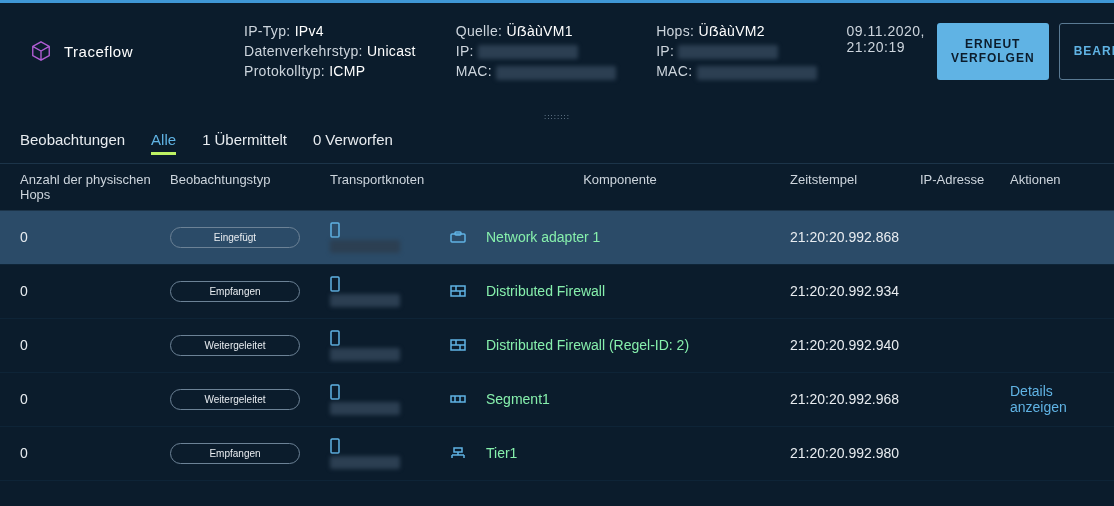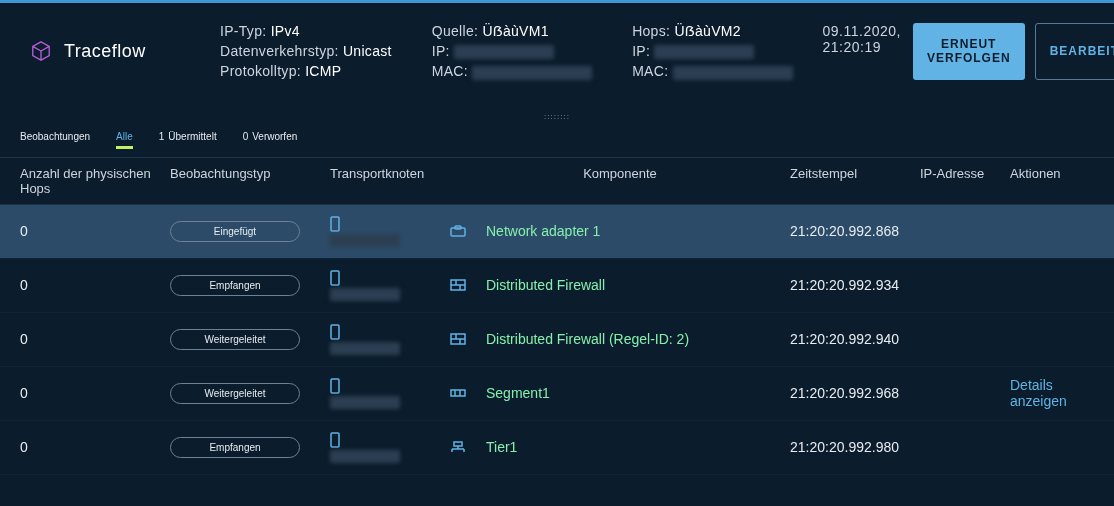--- a/index.html
+++ b/index.html
@@ -1,35 +1,35 @@
 <!DOCTYPE html>
 <html><head>
 <meta charset="utf-8">
 <style>
 * { margin: 0; padding: 0; box-sizing: border-box; }
 body { font-family: -apple-system, BlinkMacSystemFont, "Segoe UI", sans-serif; background: #0b1c2c; color: #e8ecf0; width: 1114px; height: 506px; overflow: hidden; font-size: 14px; }
 .header { display: flex; padding: 20px 30px 30px 30px; gap: 30px; border-top: 3px solid #3f97d6; }
 .title-group { display: flex; align-items: center; gap: 12px; min-width: 160px; }
 .cube-icon { width: 22px; height: 22px; fill: none; stroke: #b05dd4; stroke-width: 1.5; }
-.page-title { font-size: 18px; font-weight: 400; letter-spacing: 0.5px; color: #fff; }
-.info-cols { display: flex; gap: 40px; flex: 1; }
+.page-title { font-size: 15px; font-weight: 400; letter-spacing: 0.5px; color: #fff; }
+.info-cols { display: flex; gap: 40px; flex: 1; margin-left: 24px; }
 .info-col { display: flex; flex-direction: column; gap: 4px; }
 .info-line { white-space: nowrap; letter-spacing: 0.3px; }
 .info-label { color: #cdd5dd; }
 .info-val { color: #fff; }
 .blurred { background: #2c3f52; color: transparent; border-radius: 2px; display: inline-block; width: 100px; height: 14px; vertical-align: middle; filter: blur(2px); }
 .right-col { display: flex; gap: 12px; min-width: 230px; }
 .timestamp-top { color: #cdd5dd; letter-spacing: 0.5px; }
 .btn-row { display: flex; gap: 10px; }
 .btn { padding: 8px 14px; border-radius: 3px; font-size: 12px; letter-spacing: 1px; font-weight: 600; cursor: pointer; border: none; text-transform: uppercase; }
 .btn-primary { background: #60b3e4; color: #0b1c2c; }
 .btn-secondary { background: transparent; border: 1px solid #5a7a93; color: #60b3e4; }
 .divider-dots { text-align: center; color: #8fa4b8; font-size: 8px; letter-spacing: 1px; padding: 2px 0; }
 .tabs { display: flex; gap: 26px; padding: 8px 20px; align-items: baseline; }
-.tab { color: #e8ecf0; cursor: pointer; font-size: 10px; padding-bottom: 4px; }
+.tab { color: #e8ecf0; cursor: pointer; font-size: 15px; padding-bottom: 4px; }
 .tab .count { margin-right: 4px; }
 .tab.active { color: #60b3e4; border-bottom: 3px solid #bef264; }
 .tab.label-only { color: #e8ecf0; }
 .table { width: 100%; }
 .thead { display: flex; padding: 8px 20px; border-top: 1px solid #1c3449; border-bottom: 1px solid #1c3449; font-size: 13px; color: #cdd5dd; }
 .col-hops { width: 150px; }
 .col-type { width: 160px; }
 .col-transport { width: 120px; }
 .col-component { width: 340px; text-align: center; }
 .col-ts { width: 130px; }

